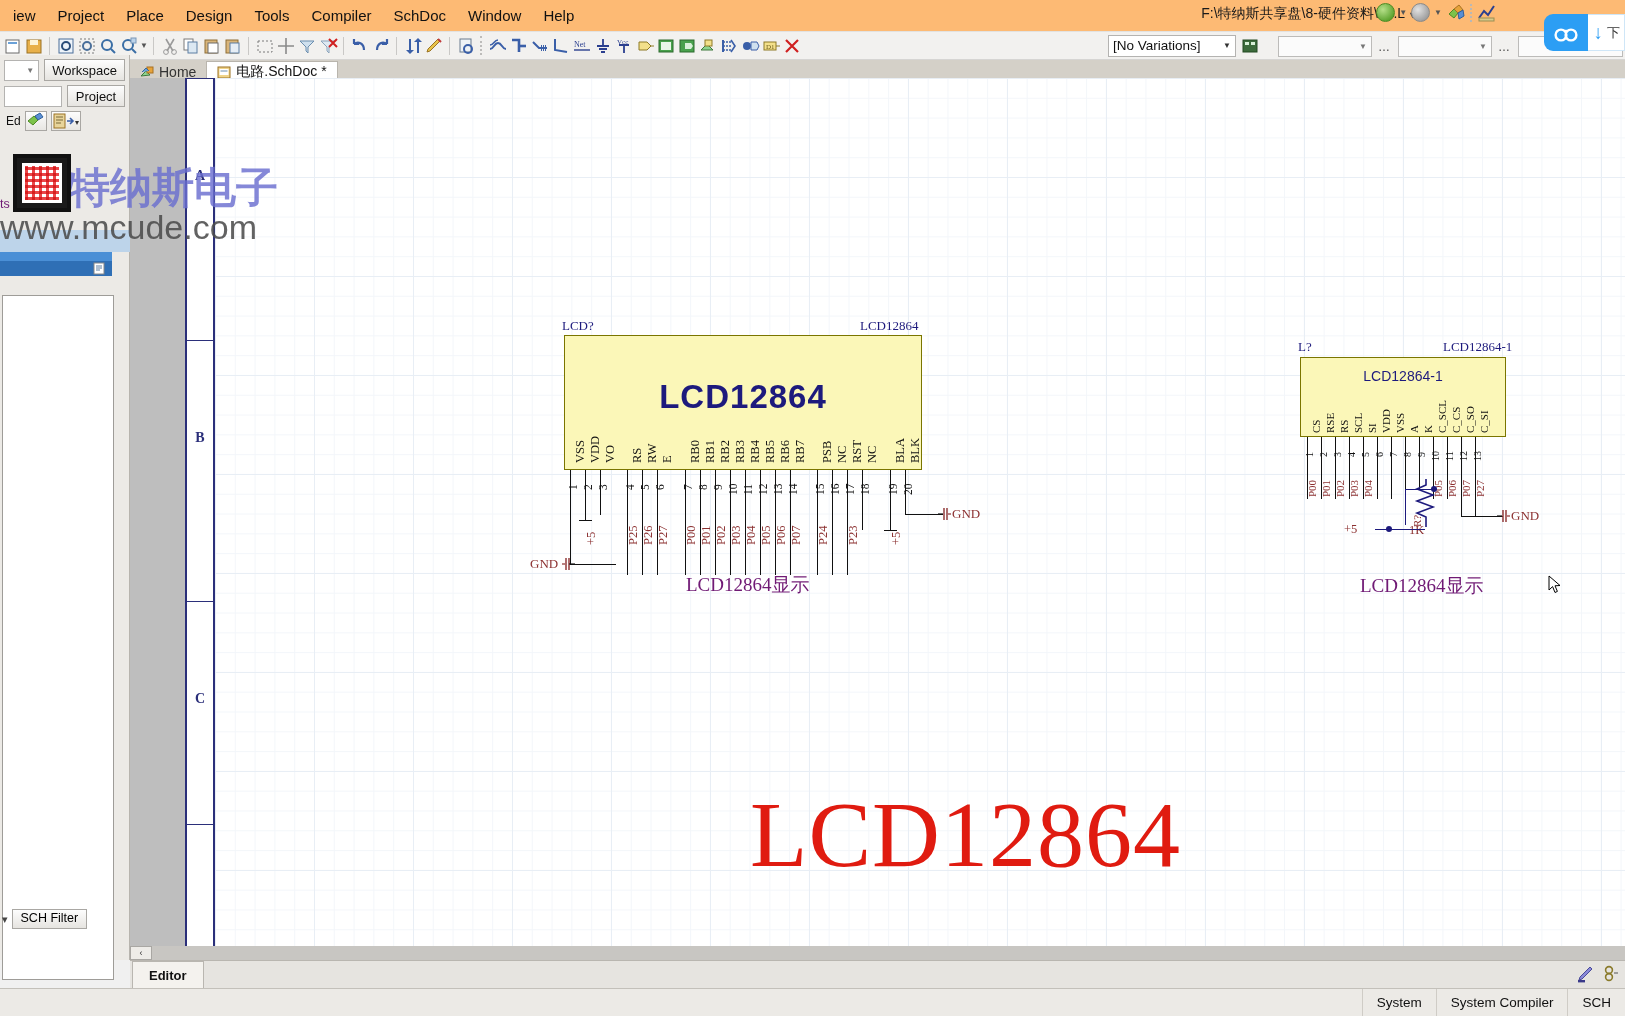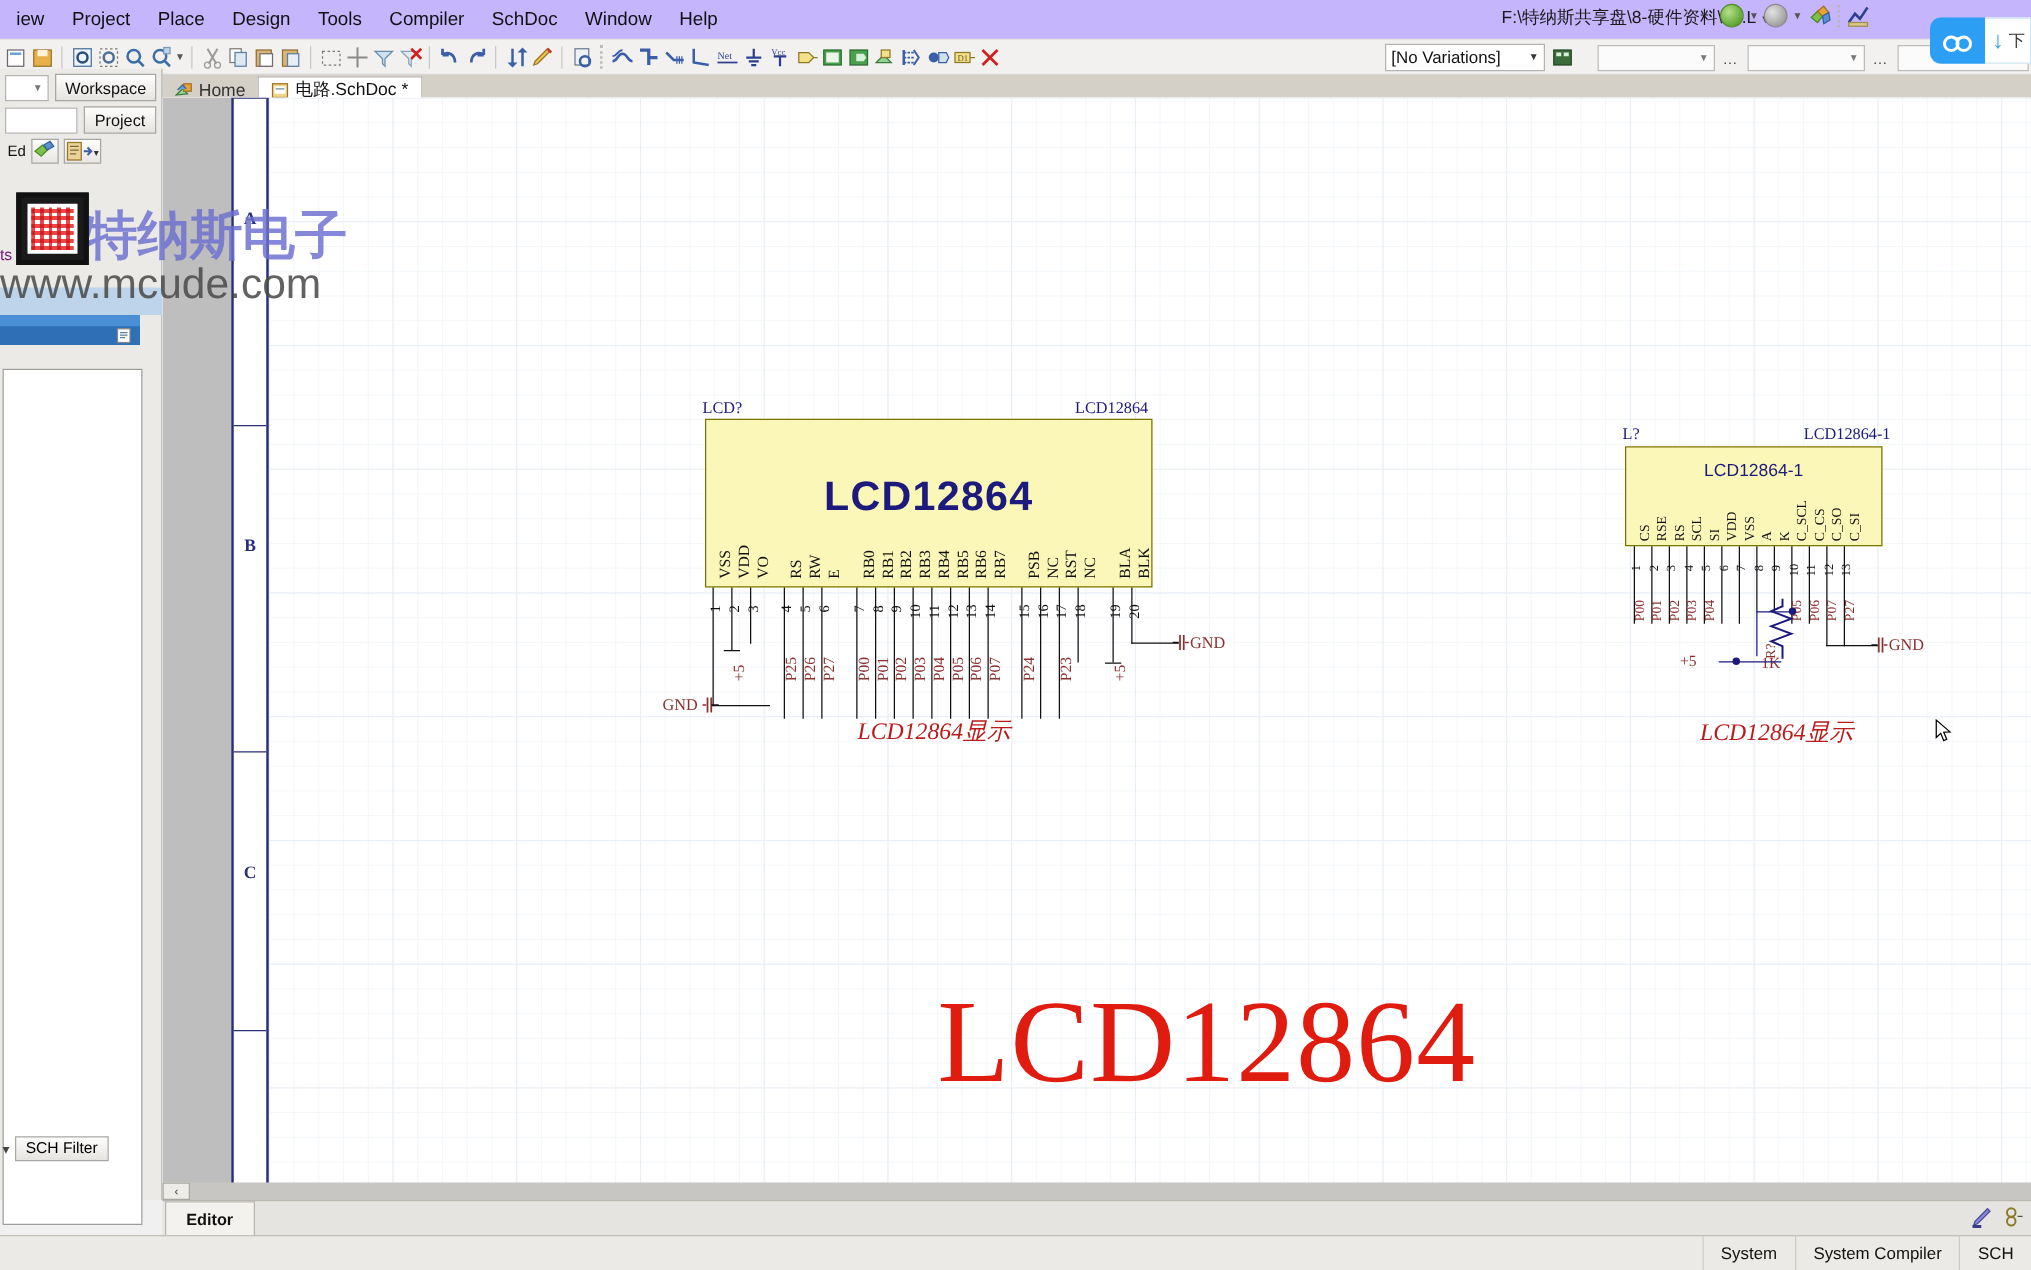--- a/index.html
+++ b/index.html
@@ -6,21 +6,21 @@
   html, body { margin:0; padding:0; }
   body {
     width:1625px; height:1016px;
     font-family:"Liberation Sans", sans-serif;
     font-size:13px; color:#000;
     background:#f0f0f0; overflow:hidden; position:relative;
   }
 
   
   .menubar {
-    height:32px; background:#c4b5fd;
+    height:32px; background:#fdba74;
     display:flex; align-items:center; padding-left:2px;
     border-bottom:1px solid #e3e2e0;
     position:relative;
   }
   .menu-item {
     padding:4px 11px; font-size:15px; color:#111;
     font-family:"Liberation Sans", sans-serif; white-space:nowrap;
   }
   .path-box {
     position:absolute; right:208px; top:5px;
@@ -168,21 +168,21 @@
   .netlbl-h {
     position:absolute; font-family:"Liberation Serif", serif;
     font-size:12.5px; color:#8c3030; white-space:nowrap;
   }
   .wire { position:absolute; background:#1d1a7d; }
   .pinline { position:absolute; background:#111; width:1px; }
   .junction { position:absolute; width:6px; height:6px; border-radius:50%; background:#1d1a7d; }
   .gndsym { position:absolute; }
   .caption {
     position:absolute; font-family:"Liberation Serif", serif;
-    font-size:19px; color:#b91c1c; white-space:nowrap;font-style:italic;
+    font-size:19px; color:#701a75; white-space:nowrap;
   }
   .bigred {
     position:absolute; font-family:"Liberation Serif", serif;
     font-size:94px; color:#e01b10; white-space:nowrap; letter-spacing:1px;
   }
 
   
   .wm { position:absolute; pointer-events:none; }
   .wm-cn {
     font-family:"Liberation Serif", serif; font-size:42px; color:#6b6fd0;

